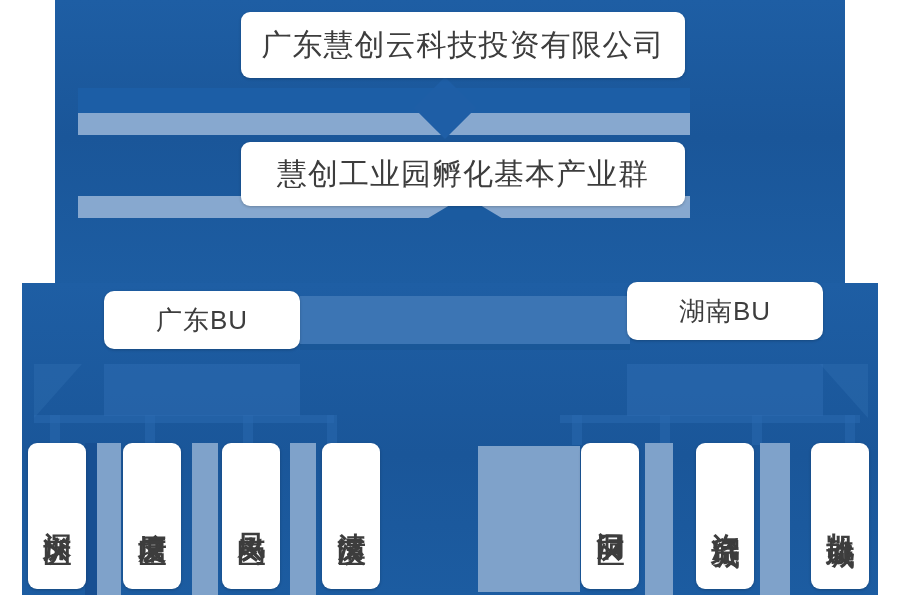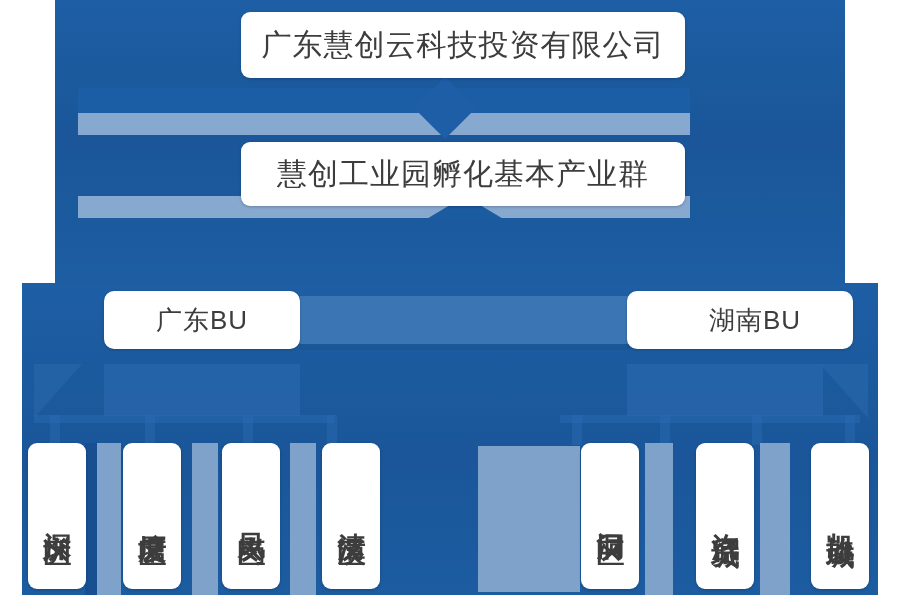--- a/index.html
+++ b/index.html
@@ -68,21 +68,21 @@
   .card-root{
     left:241px;top:12px;width:444px;height:66px;font-size:30px;
   }
   .card-group{
     left:241px;top:142px;width:444px;height:64px;font-size:30px;
   }
   .card-bu{
     width:196px;height:58px;font-size:26px;border-radius:10px;
   }
   #bu-gd{left:104px;top:291px;}
-  #bu-hn{left:627px;top:291px;padding-left:30px;}
+  #bu-hn{left:627px;top:282px;}
 
   
   .bu-link{
     position:absolute;left:300px;top:296px;width:330px;height:48px;
     background:#3c75b4;
   }
   .bu-link-shadow{
     position:absolute;left:300px;top:344px;width:330px;height:6px;
     background:#18538f;opacity:.5;
   }

